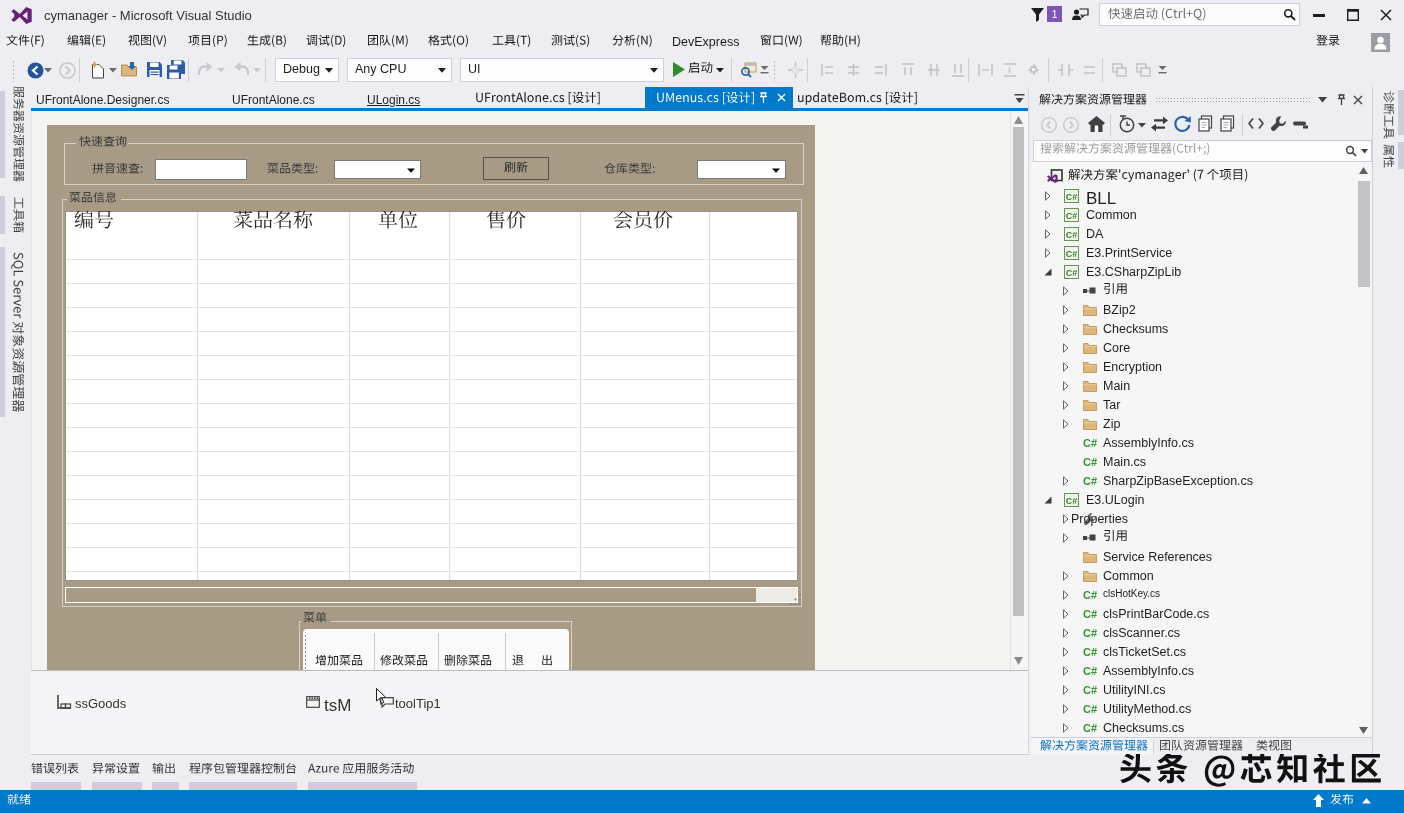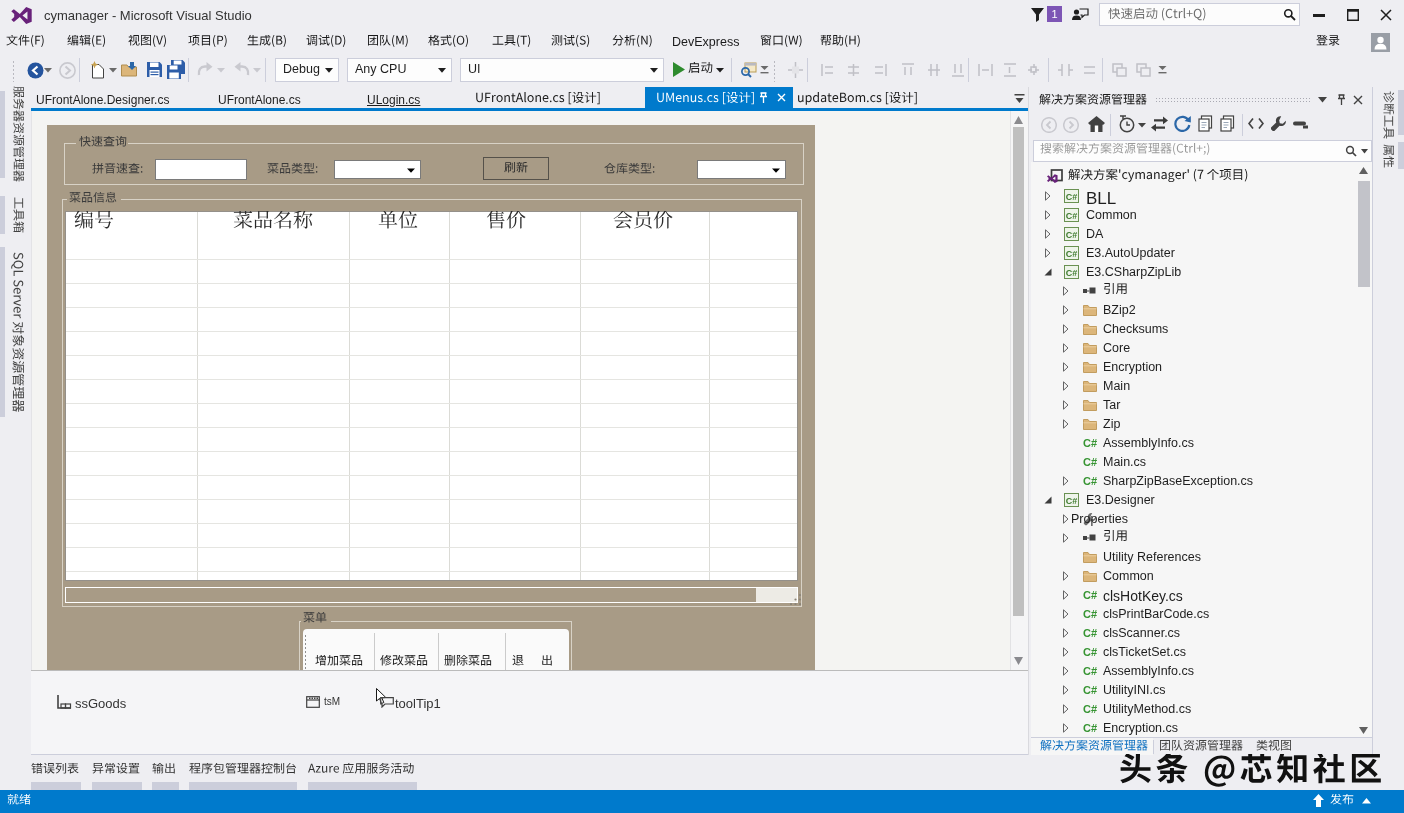--- a/index.html
+++ b/index.html
@@ -370,21 +370,21 @@
       <path transform="translate(82.3,10.4) scale(0.0130,-0.0130)" d="M341 844C286 762 185 663 52 590C68 580 91 555 102 538C122 550 141 562 160 575V411H328C253 365 163 332 65 310C77 296 96 268 103 254C202 282 294 319 373 370C398 353 421 336 441 318C357 259 213 203 98 177C112 164 130 140 140 124C251 154 389 214 479 280C495 262 509 244 520 226C418 143 234 66 84 30C99 17 119 -9 129 -27C266 13 434 88 546 173C573 101 560 39 520 13C500 -1 476 -3 450 -3C427 -3 391 -3 355 1C366 -18 374 -48 375 -68C408 -69 439 -70 463 -70C505 -70 534 -64 569 -40C636 2 654 104 605 211L660 237C703 143 785 30 903 -29C913 -8 936 21 953 36C840 83 761 181 719 268C769 294 819 323 861 351L801 396C744 354 653 299 578 261C544 313 494 364 425 407L430 411H849V636H582C611 669 640 708 660 743L609 777L597 773H377C393 791 407 810 420 828ZM324 713H554C536 686 514 658 492 636H241C271 661 299 687 324 713ZM231 578H495C472 537 442 501 407 470H231ZM566 578H775V470H492C521 502 545 538 566 578Z"></path>
       <path transform="translate(95.3,10.4) scale(0.0130,-0.0130)" d="M85 752C158 725 249 678 294 643L334 701C287 736 195 779 123 804ZM49 495 71 426C151 453 254 486 351 519L339 585C231 550 123 516 49 495ZM182 372V93H256V302H752V100H830V372ZM473 273C444 107 367 19 50 -20C62 -36 78 -64 83 -82C421 -34 513 73 547 273ZM516 75C641 34 807 -32 891 -76L935 -14C848 30 681 92 557 130ZM484 836C458 766 407 682 325 621C342 612 366 590 378 574C421 609 455 648 484 689H602C571 584 505 492 326 444C340 432 359 407 366 390C504 431 584 497 632 578C695 493 792 428 904 397C914 416 934 442 949 456C825 483 716 550 661 636C667 653 673 671 678 689H827C812 656 795 623 781 600L846 581C871 620 901 681 927 736L872 751L860 747H519C534 773 546 800 556 826Z"></path>
       <path transform="translate(108.3,10.4) scale(0.0130,-0.0130)" d="M537 407H843V319H537ZM537 549H843V463H537ZM505 205C475 138 431 68 385 19C402 9 431 -9 445 -20C489 32 539 113 572 186ZM788 188C828 124 876 40 898 -10L967 21C943 69 893 152 853 213ZM87 777C142 742 217 693 254 662L299 722C260 751 185 797 131 829ZM38 507C94 476 169 428 207 400L251 460C212 488 136 531 81 560ZM59 -24 126 -66C174 28 230 152 271 258L211 300C166 186 103 54 59 -24ZM338 791V517C338 352 327 125 214 -36C231 -44 263 -63 276 -76C395 92 411 342 411 517V723H951V791ZM650 709C644 680 632 639 621 607H469V261H649V0C649 -11 645 -15 633 -16C620 -16 576 -16 529 -15C538 -34 547 -61 550 -79C616 -80 660 -80 687 -69C714 -58 721 -39 721 -2V261H913V607H694C707 633 720 663 733 692Z"></path>
       <path transform="translate(121.3,10.4) scale(0.0130,-0.0130)" d="M211 438V-81H287V-47H771V-79H845V168H287V237H792V438ZM771 12H287V109H771ZM440 623C451 603 462 580 471 559H101V394H174V500H839V394H915V559H548C539 584 522 614 507 637ZM287 380H719V294H287ZM167 844C142 757 98 672 43 616C62 607 93 590 108 580C137 613 164 656 189 703H258C280 666 302 621 311 592L375 614C367 638 350 672 331 703H484V758H214C224 782 233 806 240 830ZM590 842C572 769 537 699 492 651C510 642 541 626 554 616C575 640 595 669 612 702H683C713 665 742 618 755 589L816 616C805 640 784 672 761 702H940V758H638C648 781 656 805 663 829Z"></path>
       <path transform="translate(134.3,10.4) scale(0.0130,-0.0130)" d="M476 540H629V411H476ZM694 540H847V411H694ZM476 728H629V601H476ZM694 728H847V601H694ZM318 22V-47H967V22H700V160H933V228H700V346H919V794H407V346H623V228H395V160H623V22ZM35 100 54 24C142 53 257 92 365 128L352 201L242 164V413H343V483H242V702H358V772H46V702H170V483H56V413H170V141C119 125 73 111 35 100Z"></path>
       <path transform="translate(147.3,10.4) scale(0.0130,-0.0130)" d="M196 730H366V589H196ZM622 730H802V589H622ZM614 484C656 468 706 443 740 420H452C475 452 495 485 511 518L437 532V795H128V524H431C415 489 392 454 364 420H52V353H298C230 293 141 239 30 198C45 184 64 158 72 141L128 165V-80H198V-51H365V-74H437V229H246C305 267 355 309 396 353H582C624 307 679 264 739 229H555V-80H624V-51H802V-74H875V164L924 148C934 166 955 194 972 208C863 234 751 288 675 353H949V420H774L801 449C768 475 704 506 653 524ZM553 795V524H875V795ZM198 15V163H365V15ZM624 15V163H802V15Z"></path>
     </svg>
   </div>
 <div style="position:absolute;left:31px;top:87px;width:998px;height:21px;background:#eeeef2;"></div>
 <div style="position:absolute;left:36px;top:93px;font-size:12px;color:#1e1e1e;">UFrontAlone.Designer.cs</div>
-<div style="position:absolute;left:218px;top:93px;font-size:12px;color:#1e1e1e;">UFrontAlone.cs</div>
+<div style="position:absolute;left:232px;top:93px;font-size:12px;color:#1e1e1e;">UFrontAlone.cs</div>
 <div style="position:absolute;left:367px;top:93px;font-size:12px;color:#1e1e1e;text-decoration:underline;">ULogin.cs</div>
 <div style="position:absolute;left:475px;top:92px;">
     <svg class="ct" style="width:126px;height:13px" viewBox="0 0 126 13" fill="#1e1e1e">
       <path transform="translate(0.0,10.0) scale(0.0125,-0.0125)" d="M361 -13C510 -13 624 67 624 302V733H535V300C535 124 458 68 361 68C265 68 190 124 190 300V733H98V302C98 67 211 -13 361 -13Z"></path>
       <path transform="translate(9.0,10.0) scale(0.0125,-0.0125)" d="M101 0H193V329H473V407H193V655H523V733H101Z"></path>
       <path transform="translate(15.9,10.0) scale(0.0125,-0.0125)" d="M92 0H184V349C220 441 275 475 320 475C343 475 355 472 373 466L390 545C373 554 356 557 332 557C272 557 216 513 178 444H176L167 543H92Z"></path>
       <path transform="translate(20.8,10.0) scale(0.0125,-0.0125)" d="M303 -13C436 -13 554 91 554 271C554 452 436 557 303 557C170 557 52 452 52 271C52 91 170 -13 303 -13ZM303 63C209 63 146 146 146 271C146 396 209 480 303 480C397 480 461 396 461 271C461 146 397 63 303 63Z"></path>
       <path transform="translate(28.3,10.0) scale(0.0125,-0.0125)" d="M92 0H184V394C238 449 276 477 332 477C404 477 435 434 435 332V0H526V344C526 482 474 557 360 557C286 557 229 516 178 464H176L167 543H92Z"></path>
       <path transform="translate(36.0,10.0) scale(0.0125,-0.0125)" d="M262 -13C296 -13 332 -3 363 7L345 76C327 68 303 61 283 61C220 61 199 99 199 165V469H347V543H199V696H123L113 543L27 538V469H108V168C108 59 147 -13 262 -13Z"></path>
       <path transform="translate(40.7,10.0) scale(0.0125,-0.0125)" d="M4 0H97L168 224H436L506 0H604L355 733H252ZM191 297 227 410C253 493 277 572 300 658H304C328 573 351 493 378 410L413 297Z"></path>
@@ -640,21 +640,21 @@
     <path d="M1 0 V13 H14" stroke-width="1.6"></path>
     <rect x="4" y="9" width="4.5" height="4" stroke-width="1.2"></rect>
     <rect x="8.5" y="9" width="5" height="4" stroke-width="1.2"></rect>
   </svg>
 <div style="position:absolute;left:75px;top:696px;font-size:13px;color:#333;">ssGoods</div>
 <svg style="position:absolute;left:306px;top:696px;width:14px;height:12px;" viewBox="0 0 14 12" fill="none" stroke="#424242">
     <rect x="0.7" y="0.7" width="12.6" height="10.6" stroke-width="1.2"></rect>
     <path d="M1 4 H14" stroke-width="1.2"></path>
     <path d="M3 2.3 H12" stroke-width="1.4" stroke-dasharray="1.5 1"></path>
   </svg>
-<div style="position:absolute;left:324px;top:696px;font-size:10px;color:#333;">tsM</div>
+<div style="position:absolute;left:324px;top:696px;font-size:17px;color:#333;">tsM</div>
 <svg style="position:absolute;left:376px;top:688px;width:11px;height:17px;" viewBox="0 0 11 17">
     <path fill="#fff" stroke="#000" stroke-width="0.9" d="M0.5 0.5 L0.5 13 L3.5 10.5 L5.5 15.5 L7.8 14.5 L5.8 9.8 L9.8 9.5 Z"></path>
   </svg>
 <svg style="position:absolute;left:380px;top:697px;width:14px;height:11px;" viewBox="0 0 14 11" fill="none" stroke="#424242">
     <path stroke-width="1.2" d="M0.7 0.7 H13.3 V7 H5 L2 10 V7 H0.7 Z"></path>
   </svg>
 <div style="position:absolute;left:395px;top:696px;font-size:13px;color:#333;">toolTip1</div>
 <div style="position:absolute;left:0px;top:755px;width:1404px;height:35px;background:#eeeef2;"></div>
 <div style="position:absolute;left:31px;top:763px;">
     <svg class="ct" style="width:48px;height:13px" viewBox="0 0 48 13" fill="#333">
@@ -894,21 +894,21 @@
     <text x="7.5" y="10.5" font-family="Liberation Sans" font-size="9" font-weight="bold" fill="#3e7a2e" text-anchor="middle">C#</text>
   </svg>
 <div style="position:absolute;left:1086px;top:227px;font-size:12.5px;color:#1e1e1e;">DA</div>
 <svg style="position:absolute;left:1045px;top:248px;width:6px;height:10px;" viewBox="0 0 6 10">
     <path fill="none" stroke="#646465" stroke-width="1" d="M0.5 0.8 L5 5 L0.5 9.2 Z"></path>
   </svg>
 <svg style="position:absolute;left:1064px;top:246px;width:15px;height:14px;" viewBox="0 0 15 14">
     <rect x="0.5" y="0.5" width="14" height="13" fill="#eef4ea" stroke="#6a9152"></rect>
     <text x="7.5" y="10.5" font-family="Liberation Sans" font-size="9" font-weight="bold" fill="#3e7a2e" text-anchor="middle">C#</text>
   </svg>
-<div style="position:absolute;left:1086px;top:246px;font-size:12.5px;color:#1e1e1e;">E3.AutoUpdater</div>
+<div style="position:absolute;left:1086px;top:246px;font-size:12.5px;color:#1e1e1e;">E3.PrintService</div>
 <svg style="position:absolute;left:1044px;top:268px;width:8px;height:8px;" viewBox="0 0 8 8">
     <path fill="#3c3c3c" d="M7.5 0.5 V7.5 H0.5 Z"></path>
   </svg>
 <svg style="position:absolute;left:1064px;top:265px;width:15px;height:14px;" viewBox="0 0 15 14">
     <rect x="0.5" y="0.5" width="14" height="13" fill="#eef4ea" stroke="#6a9152"></rect>
     <text x="7.5" y="10.5" font-family="Liberation Sans" font-size="9" font-weight="bold" fill="#3e7a2e" text-anchor="middle">C#</text>
   </svg>
 <div style="position:absolute;left:1086px;top:265px;font-size:12.5px;color:#1e1e1e;">E3.CSharpZipLib</div>
 <svg style="position:absolute;left:1063px;top:286px;width:6px;height:10px;" viewBox="0 0 6 10">
     <path fill="none" stroke="#646465" stroke-width="1" d="M0.5 0.8 L5 5 L0.5 9.2 Z"></path>
@@ -995,21 +995,21 @@
     <text x="0" y="10" font-family="Liberation Sans" font-size="11" font-weight="bold" fill="#369432">C#</text>
   </svg>
 <div style="position:absolute;left:1103px;top:474px;font-size:12.5px;color:#1e1e1e;">SharpZipBaseException.cs</div>
 <svg style="position:absolute;left:1044px;top:496px;width:8px;height:8px;" viewBox="0 0 8 8">
     <path fill="#3c3c3c" d="M7.5 0.5 V7.5 H0.5 Z"></path>
   </svg>
 <svg style="position:absolute;left:1064px;top:493px;width:15px;height:14px;" viewBox="0 0 15 14">
     <rect x="0.5" y="0.5" width="14" height="13" fill="#eef4ea" stroke="#6a9152"></rect>
     <text x="7.5" y="10.5" font-family="Liberation Sans" font-size="9" font-weight="bold" fill="#3e7a2e" text-anchor="middle">C#</text>
   </svg>
-<div style="position:absolute;left:1086px;top:493px;font-size:12.5px;color:#1e1e1e;">E3.Designer</div>
+<div style="position:absolute;left:1086px;top:493px;font-size:12.5px;color:#1e1e1e;">E3.ULogin</div>
 <svg style="position:absolute;left:1063px;top:514px;width:6px;height:10px;" viewBox="0 0 6 10">
     <path fill="none" stroke="#646465" stroke-width="1" d="M0.5 0.8 L5 5 L0.5 9.2 Z"></path>
   </svg>
 <svg style="position:absolute;left:1083px;top:512px;width:14px;height:14px;" viewBox="0 0 17 17">
     <path fill="#6d6d6d" d="M11.2 1.2 A4.6 4.6 0 0 0 6.2 7.4 L1 12.6 L1 14.2 L2.8 16 L4.4 16 L9.6 10.8 A4.6 4.6 0 0 0 15.8 5.8 L12.8 8.8 L9.8 8.2 L9.2 5.2 Z"></path>
   </svg>
 <div style="position:absolute;left:1071px;top:512px;font-size:12.5px;color:#1e1e1e;">Properties</div>
 <svg style="position:absolute;left:1063px;top:533px;width:6px;height:10px;" viewBox="0 0 6 10">
     <path fill="none" stroke="#646465" stroke-width="1" d="M0.5 0.8 L5 5 L0.5 9.2 Z"></path>
   </svg>
@@ -1021,36 +1021,36 @@
 <div style="position:absolute;left:1103px;top:530px;">
     <svg class="ct" style="width:25px;height:13px" viewBox="0 0 25 13" fill="#1e1e1e">
       <path transform="translate(0.0,10.0) scale(0.0125,-0.0125)" d="M782 830V-80H857V830ZM143 568C130 474 108 351 88 273H467C453 104 437 31 413 11C402 2 391 0 369 0C345 0 278 1 212 7C227 -15 237 -46 239 -70C303 -74 366 -75 398 -72C434 -70 456 -64 478 -40C511 -7 529 84 546 308C548 319 549 343 549 343H181C190 391 200 445 208 498H543V798H107V728H469V568Z"></path>
       <path transform="translate(12.5,10.0) scale(0.0125,-0.0125)" d="M153 770V407C153 266 143 89 32 -36C49 -45 79 -70 90 -85C167 0 201 115 216 227H467V-71H543V227H813V22C813 4 806 -2 786 -3C767 -4 699 -5 629 -2C639 -22 651 -55 655 -74C749 -75 807 -74 841 -62C875 -50 887 -27 887 22V770ZM227 698H467V537H227ZM813 698V537H543V698ZM227 466H467V298H223C226 336 227 373 227 407ZM813 466V298H543V466Z"></path>
     </svg>
   </div>
 <svg style="position:absolute;left:1083px;top:551px;width:14px;height:12px;" viewBox="0 0 14 12">
     <path fill="#dcb67a" stroke="#c29d5f" d="M0.5 1.5 H5 L6.5 3.5 H13.5 V11.5 H0.5 Z"></path>
     <path d="M0.5 4.8 H13.5" stroke="#eccfa0" stroke-width="1"></path>
   </svg>
-<div style="position:absolute;left:1103px;top:550px;font-size:12.5px;color:#1e1e1e;">Utility References</div>
+<div style="position:absolute;left:1103px;top:550px;font-size:12.5px;color:#1e1e1e;">Service References</div>
 <svg style="position:absolute;left:1063px;top:571px;width:6px;height:10px;" viewBox="0 0 6 10">
     <path fill="none" stroke="#646465" stroke-width="1" d="M0.5 0.8 L5 5 L0.5 9.2 Z"></path>
   </svg>
 <svg style="position:absolute;left:1083px;top:570px;width:14px;height:12px;" viewBox="0 0 14 12">
     <path fill="#dcb67a" stroke="#c29d5f" d="M0.5 1.5 H5 L6.5 3.5 H13.5 V11.5 H0.5 Z"></path>
     <path d="M0.5 4.8 H13.5" stroke="#eccfa0" stroke-width="1"></path>
   </svg>
 <div style="position:absolute;left:1103px;top:569px;font-size:12.5px;color:#1e1e1e;">Common</div>
 <svg style="position:absolute;left:1063px;top:590px;width:6px;height:10px;" viewBox="0 0 6 10">
     <path fill="none" stroke="#646465" stroke-width="1" d="M0.5 0.8 L5 5 L0.5 9.2 Z"></path>
   </svg>
 <svg style="position:absolute;left:1083px;top:589px;width:14px;height:12px;" viewBox="0 0 14 12">
     <text x="0" y="10" font-family="Liberation Sans" font-size="11" font-weight="bold" fill="#369432">C#</text>
   </svg>
-<div style="position:absolute;left:1103px;top:588px;font-size:14px;color:#1e1e1e;">clsHotKey.cs</div>
+<div style="position:absolute;left:1103px;top:588px;font-size:10px;color:#1e1e1e;">clsHotKey.cs</div>
 <svg style="position:absolute;left:1063px;top:609px;width:6px;height:10px;" viewBox="0 0 6 10">
     <path fill="none" stroke="#646465" stroke-width="1" d="M0.5 0.8 L5 5 L0.5 9.2 Z"></path>
   </svg>
 <svg style="position:absolute;left:1083px;top:608px;width:14px;height:12px;" viewBox="0 0 14 12">
     <text x="0" y="10" font-family="Liberation Sans" font-size="11" font-weight="bold" fill="#369432">C#</text>
   </svg>
 <div style="position:absolute;left:1103px;top:607px;font-size:12.5px;color:#1e1e1e;">clsPrintBarCode.cs</div>
 <svg style="position:absolute;left:1063px;top:628px;width:6px;height:10px;" viewBox="0 0 6 10">
     <path fill="none" stroke="#646465" stroke-width="1" d="M0.5 0.8 L5 5 L0.5 9.2 Z"></path>
   </svg>
@@ -1085,21 +1085,21 @@
 <svg style="position:absolute;left:1083px;top:703px;width:14px;height:12px;" viewBox="0 0 14 12">
     <text x="0" y="10" font-family="Liberation Sans" font-size="11" font-weight="bold" fill="#369432">C#</text>
   </svg>
 <div style="position:absolute;left:1103px;top:702px;font-size:12.5px;color:#1e1e1e;">UtilityMethod.cs</div>
 <svg style="position:absolute;left:1063px;top:723px;width:6px;height:10px;" viewBox="0 0 6 10">
     <path fill="none" stroke="#646465" stroke-width="1" d="M0.5 0.8 L5 5 L0.5 9.2 Z"></path>
   </svg>
 <svg style="position:absolute;left:1083px;top:722px;width:14px;height:12px;" viewBox="0 0 14 12">
     <text x="0" y="10" font-family="Liberation Sans" font-size="11" font-weight="bold" fill="#369432">C#</text>
   </svg>
-<div style="position:absolute;left:1103px;top:721px;font-size:12.5px;color:#1e1e1e;">Encryption.cs</div>
+<div style="position:absolute;left:1103px;top:721px;font-size:12.5px;color:#1e1e1e;">Checksums.cs</div>
 <svg style="position:absolute;left:1359px;top:167px;width:9px;height:7px;" viewBox="0 0 9 7">
     <path fill="#606060" d="M4.5 0 L9 7 H0 Z"></path>
   </svg>
 <div style="position:absolute;left:1358px;top:181px;width:12px;height:106px;background:#c2c3c9;"></div>
 <svg style="position:absolute;left:1359px;top:727px;width:9px;height:7px;" viewBox="0 0 9 7">
     <path fill="#606060" d="M0 0 H9 L4.5 7 Z"></path>
   </svg>
 <div style="position:absolute;left:1031px;top:737px;width:341px;height:18px;background:#eeeef2;border-top:1px solid #cccedb;"></div>
 <div style="position:absolute;left:1031px;top:738px;width:122px;height:17px;background:#f6f6f6;"></div>
 <div style="position:absolute;left:1153px;top:740px;width:1px;height:14px;background:#cccedb;"></div>

